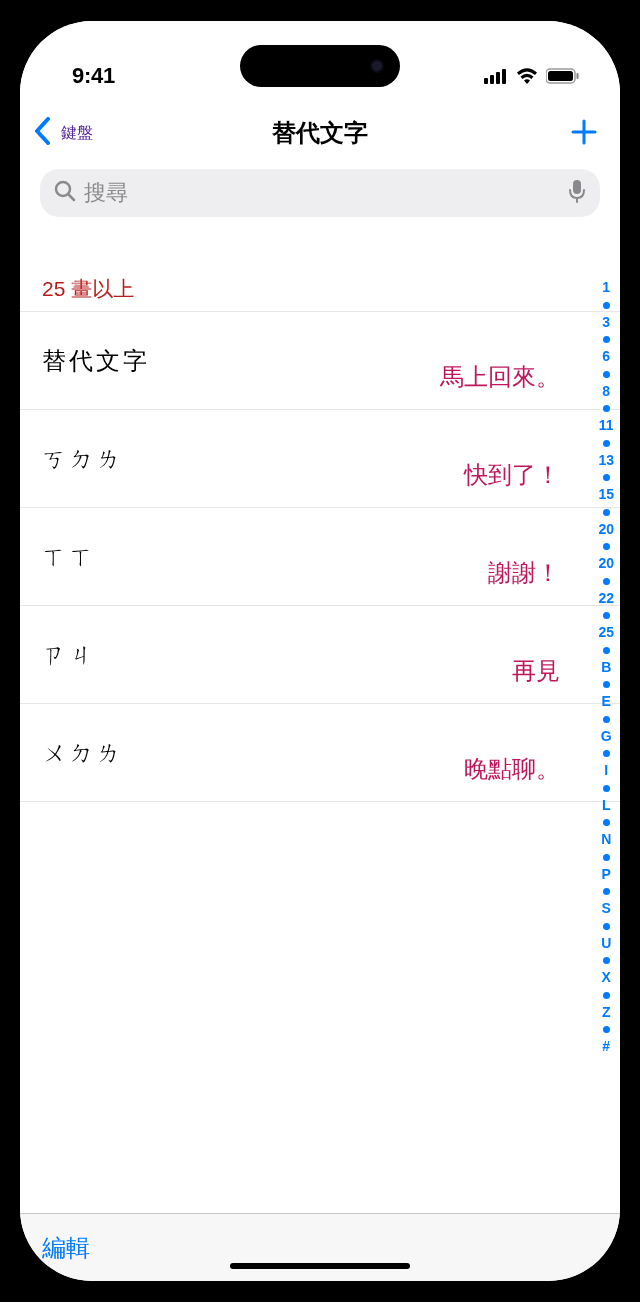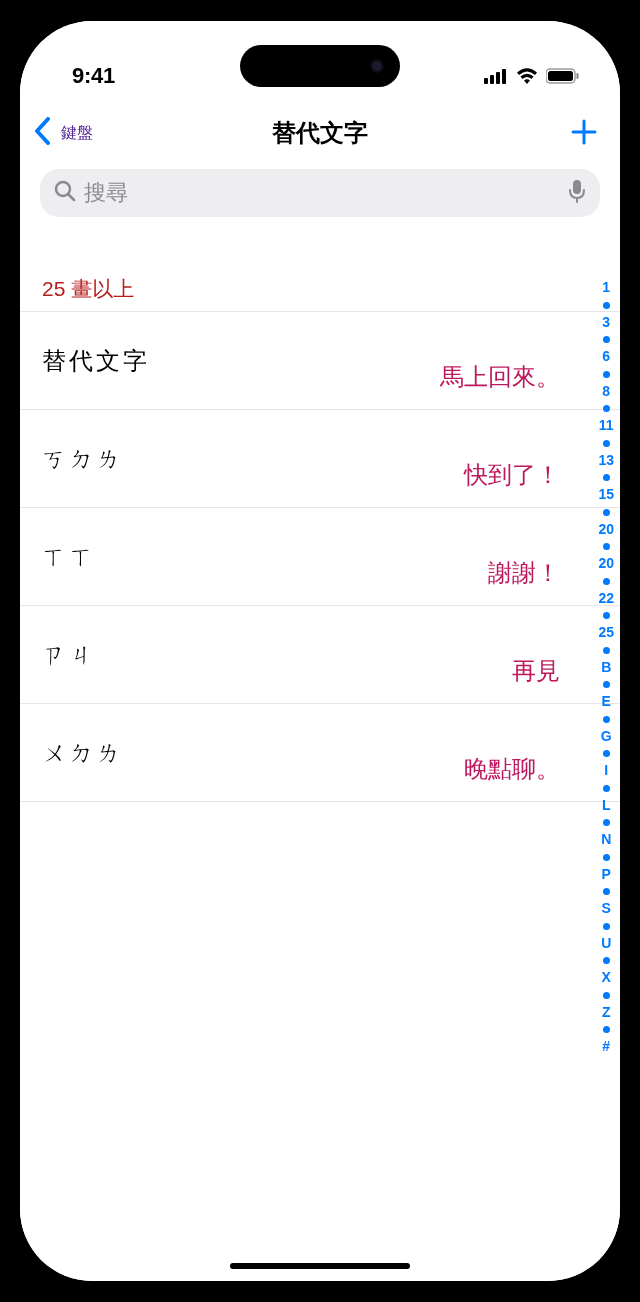--- a/index.html
+++ b/index.html
@@ -359,16 +359,19 @@
           <div class="index-item">U</div>
           <div class="index-dot"></div>
           <div class="index-item">X</div>
           <div class="index-dot"></div>
           <div class="index-item">Z</div>
           <div class="index-dot"></div>
           <div class="index-item">#</div>
         </div>
     </div>
 
+    <div class="toolbar">
+      <div class="edit-button">編輯</div>
+    </div>
 
     <div class="home-indicator"></div>
   </div>
 </div>
 
 </body></html>

